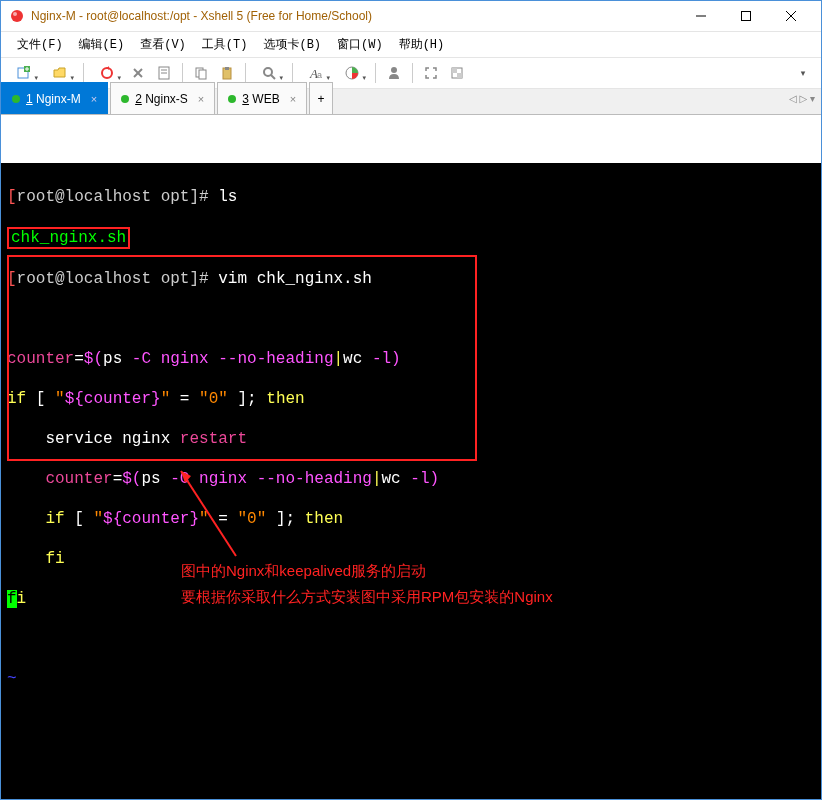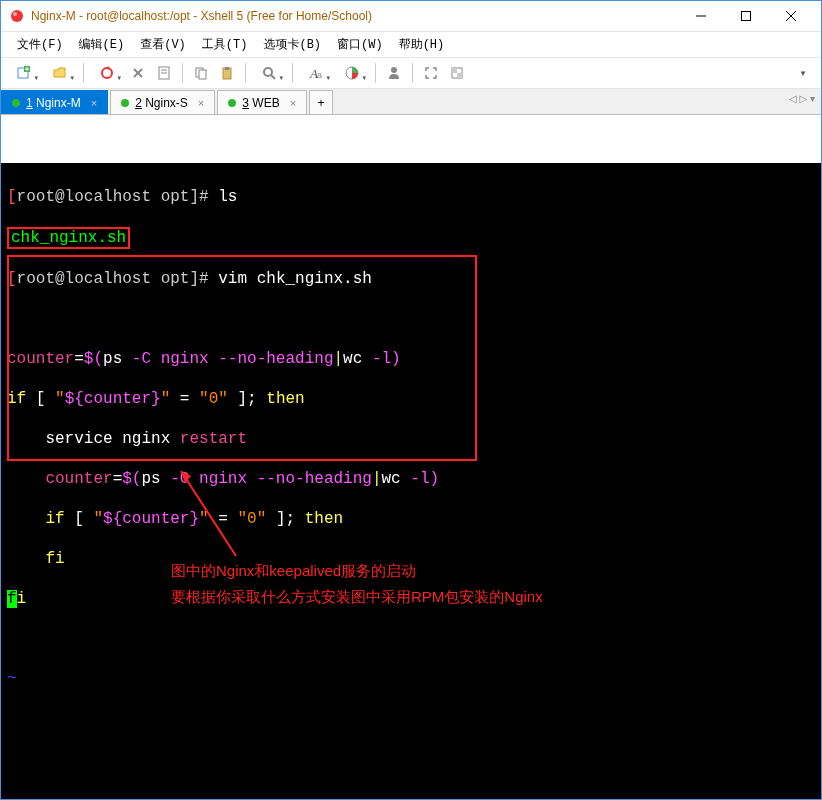--- a/index.html
+++ b/index.html
@@ -10,21 +10,21 @@
 .winbtns { display: flex; gap: 0; }
 .winbtn { width: 45px; height: 30px; display: flex; align-items: center; justify-content: center; cursor: default; }
 .menubar { height: 26px; display: flex; align-items: center; padding: 0 8px; border-top: 1px solid #e5e5e5; font-family: Liberation Mono, monospace; }
 .menuitem { padding: 2px 8px; cursor: default; }
 .toolbar { height: 32px; display: flex; align-items: center; padding: 0 6px; gap: 2px; border-top: 1px solid #e5e5e5; border-bottom: 1px solid #e5e5e5; }
 .tbtn { width: 24px; height: 24px; display: flex; align-items: center; justify-content: center; cursor: default; border: 1px solid transparent; }
 .tbtn.dd { width: 34px; position: relative; }
 .tbtn.dd::after { content: "▾"; font-size: 7px; position: absolute; right: 2px; bottom: 2px; color: #555; }
 .tsep { width: 1px; height: 20px; background: #ccc; margin: 0 4px; }
 .tabbar { height: 26px; background: #f0f0f0; display: flex; align-items: flex-end; border-bottom: 1px solid #bbb; position: relative; }
-.tab { height: 24px; padding: 0 10px; display: flex; align-items: center; gap: 6px; background: #fafafa; border: 1px solid #bbb; border-bottom: none; margin-right: 2px; font-size: 12px; }
+.tab { height: 32px; padding: 0 10px; display: flex; align-items: center; gap: 6px; background: #fafafa; border: 1px solid #bbb; border-bottom: none; margin-right: 2px; font-size: 12px; }
 .tab.active { background: #0078d7; color: #fff; border-color: #0078d7; }
 .tab .dot { width: 8px; height: 8px; border-radius: 50%; background: #2db82d; }
 .tab .closex { font-size: 11px; color: #888; margin-left: 4px; }
 .tab.active .closex { color: #cce; }
 .tab .u { text-decoration: underline; }
 .tab.new { width: 24px; padding: 0; justify-content: center; }
 .tabnav { position: absolute; right: 6px; top: 4px; display: flex; gap: 4px; color: #888; font-size: 10px; }
 .terminal { background: #000; height: calc(800px - 30px - 26px - 32px - 26px - 2px); padding: 4px 6px; font-family: "Consolas","Courier New",monospace; font-size: 16px; line-height: 20px; color: #ccc; position: relative; white-space: pre; overflow: hidden; margin-top: 48px; }
 .prompt-txt { color: #cccccc; }
 .prompt-brk { color: #ff5555; }
@@ -35,21 +35,21 @@
 .c-blue { color: #5c5cff; }
 .c-mag { color: #ff55ff; }
 .c-white { color: #ffffff; }
 .c-yellow { color: #ffff55; }
 .c-cyan { color: #00ffff; }
 .c-red { color: #ff5555; }
 .c-teal { color: #ec4899; }
 .c-orange { color: #ff8800; }
 .tilde { color: #4444ff; }
 .annotation-arrow { position: absolute; left: 170px; top: 298px; pointer-events: none; }
-.annotation-txt { position: absolute; left: 170px; top: 395px; color: #ff2222; font-family: "Microsoft YaHei",sans-serif; font-size: 15px; line-height: 26px; white-space: normal; }
+.annotation-txt { position: absolute; left: 180px; top: 395px; color: #ff2222; font-family: "Microsoft YaHei",sans-serif; font-size: 15px; line-height: 26px; white-space: normal; }
 .caret-green { background: #00ff00; color: #000; }
 </style>
 </head>
 <body>
 
 <div class="titlebar">
   <span class="titlebar-icon">
     <svg width="16" height="16">
         <circle cx="8" cy="8" r="6" fill="#e33"></circle>
         <circle cx="6" cy="6" r="2" fill="#fff" opacity="0.6"></circle>

